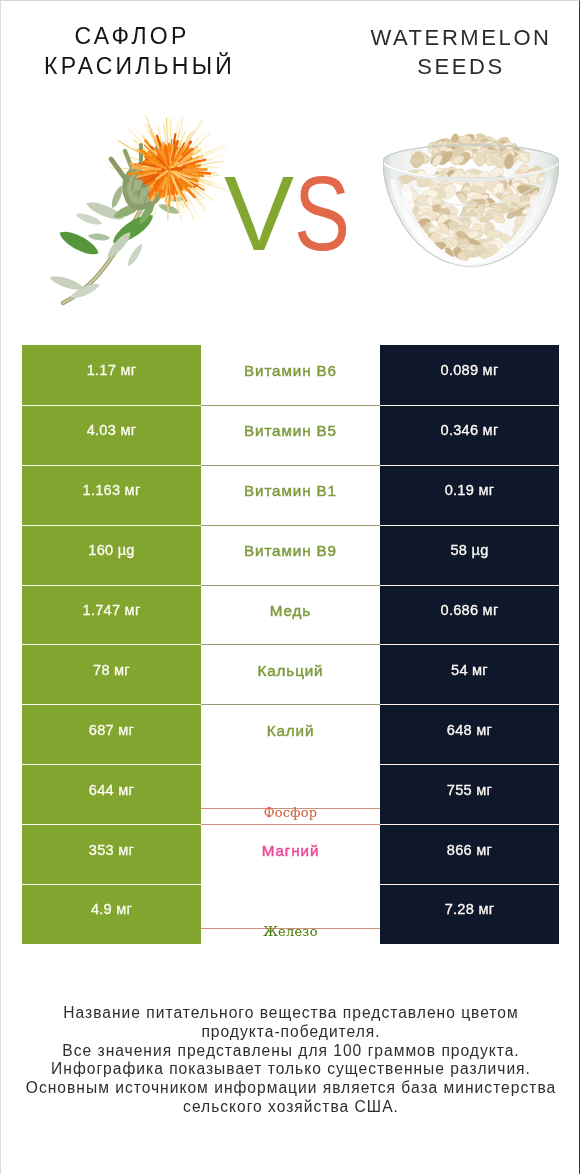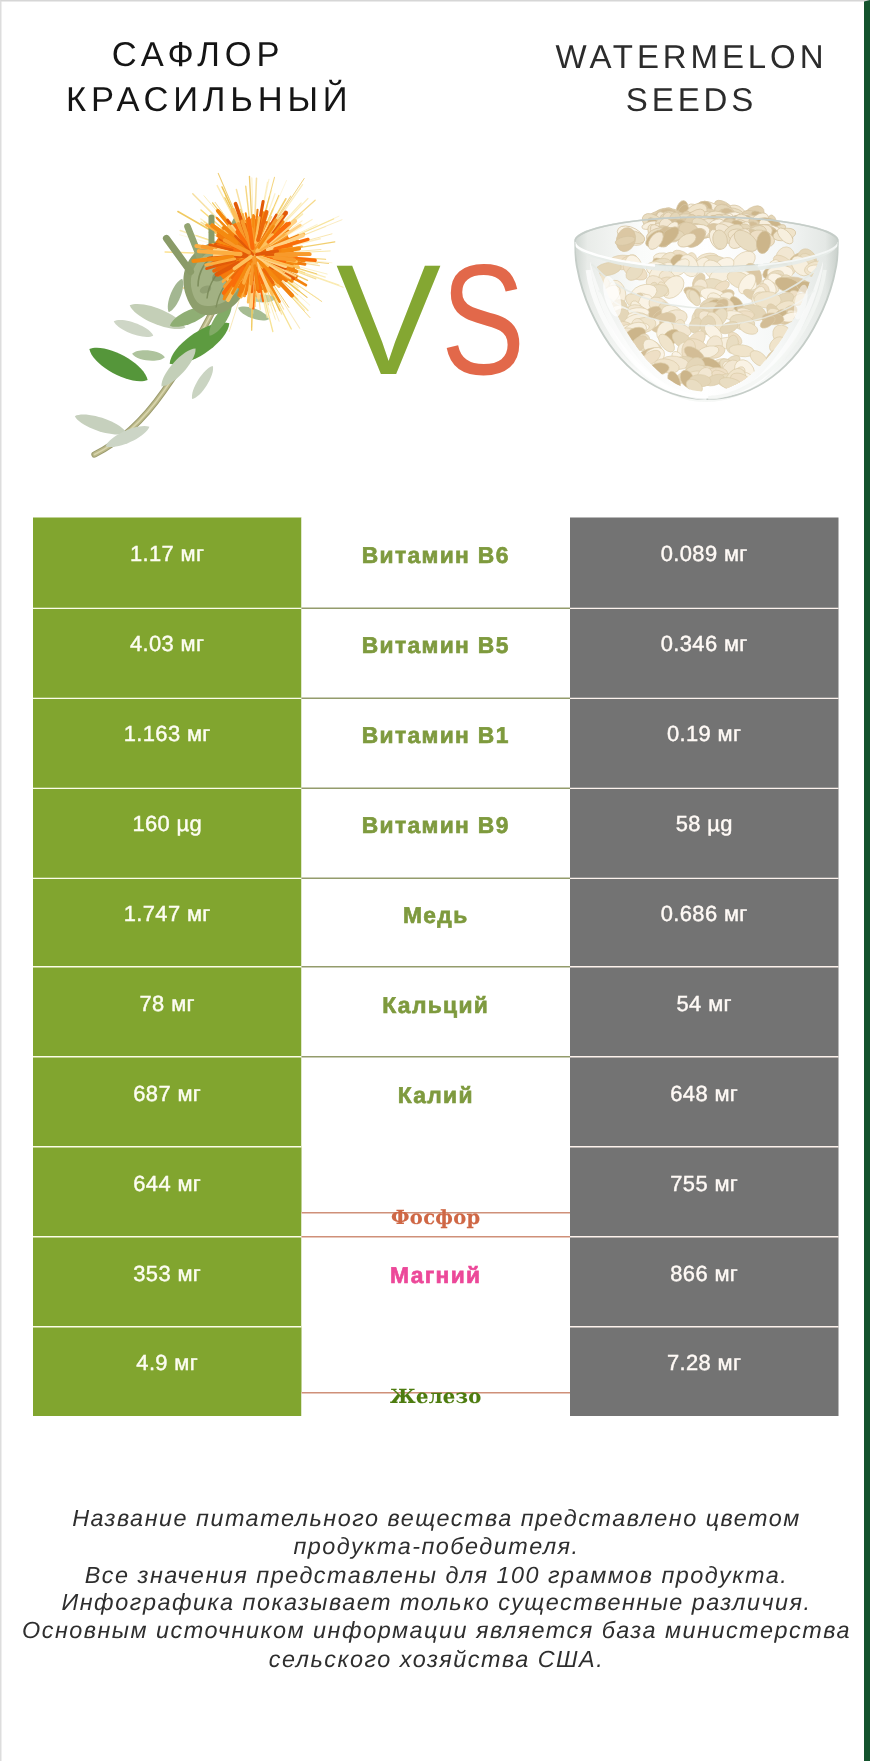--- a/index.html
+++ b/index.html
@@ -4,21 +4,21 @@
 <title>Infographic</title>
 <style>
   html,body{margin:0;padding:0;}
   body{
     width:580px;height:1174px;background:#ffffff;
     font-family:"Liberation Sans",sans-serif;
     -webkit-font-smoothing:antialiased;-moz-osx-font-smoothing:grayscale;text-rendering:optimizeLegibility;
     overflow:hidden;position:relative;
   }
   .page{position:absolute;left:0;top:0;width:580px;height:1174px;
-        border-left:1px solid #dddddd;border-right:4px solid #14532d;border-top:1px solid #d6d6d6;
+        border-left:1px solid #dddddd;border-right:1px solid #14532d;border-top:1px solid #d6d6d6;
         box-sizing:border-box;background:#fff;}
 
   
   .title{position:absolute;text-align:center;white-space:nowrap;}
   .title-left{left:0px;top:21px;width:280px;font-size:23px;line-height:29.6px;color:#151515;font-weight:400;letter-spacing:3.2px;}
   .tl1{margin-left:-18px;}
   .tl2{margin-left:-3px;}
   .title-right{left:321px;top:23px;width:280px;font-size:22px;line-height:28.5px;color:#2c2c2c;font-weight:300;letter-spacing:2.6px;}
   .tr1{margin-left:-2px;}
   .tr2{margin-left:-2px;}
@@ -31,31 +31,31 @@
   .vs span{position:absolute;font-size:105px;line-height:105px;font-weight:400;font-family:"Liberation Sans",sans-serif;}
   .vs .v{left:223px;top:60px;color:#84a732;}
   .vs .s{left:293px;top:60px;color:#e2684a;transform:scaleX(0.80);transform-origin:left top;}
 
   
   .table{position:absolute;left:21px;top:344px;width:536px;height:599px;}
   .row{position:relative;display:flex;height:59.9px;}
   .cell{flex:0 0 179px;width:179px;display:flex;align-items:center;justify-content:center;
         font-size:14.6px;box-sizing:border-box;padding-bottom:9px;letter-spacing:0.25px;}
   .lcell{background:#81a52f;color:#fdfdf2;-webkit-text-stroke:0.3px #fdfdf2;}
-  .rcell{background:#737373;color:#fffaf6;-webkit-text-stroke:0.3px #fffaf6;}
-  .mcell{background:#ffffff;font-weight:700;font-size:15.2px;letter-spacing:0.9px;-webkit-text-stroke:0.45px currentColor;}
+  .rcell{background:#0f172a;color:#fffaf6;-webkit-text-stroke:0.3px #fffaf6;}
+  .mcell{background:#ffffff;font-weight:400;font-size:15.2px;letter-spacing:0.9px;-webkit-text-stroke:0.45px currentColor;}
   .mcell.serif{font-family:"DejaVu Serif",serif;font-size:13px;letter-spacing:0.2px;margin-top:44px;-webkit-text-stroke:0.1px currentColor;}
   .row:not(:first-child) .lcell{box-shadow:inset 0 1px 0 #fbfde8;}
   .row:not(:first-child) .rcell{box-shadow:inset 0 1px 0 #fdf2ec;}
   .row:not(:first-child) .mcell{border-top:1px solid #949c6c;}
   .row.orange:not(:first-child) .mcell{border-top:1px solid #cf9079;}
 
   
   .footer{position:absolute;left:0;top:1003px;width:580px;text-align:center;
-          color:#2e2e2e;font-size:15.6px;line-height:18.75px;letter-spacing:1.0px;white-space:pre-line;font-weight:400;font-style:italic;}
+          color:#2e2e2e;font-size:15.6px;line-height:18.75px;letter-spacing:1.0px;white-space:pre-line;font-weight:400;}
 </style>
 </head>
 <body>
 
 <div class="page">
 
   <div class="title title-left">
     <div class="tl1">САФЛОР</div>
     <div class="tl2">КРАСИЛЬНЫЙ</div>
   </div>

